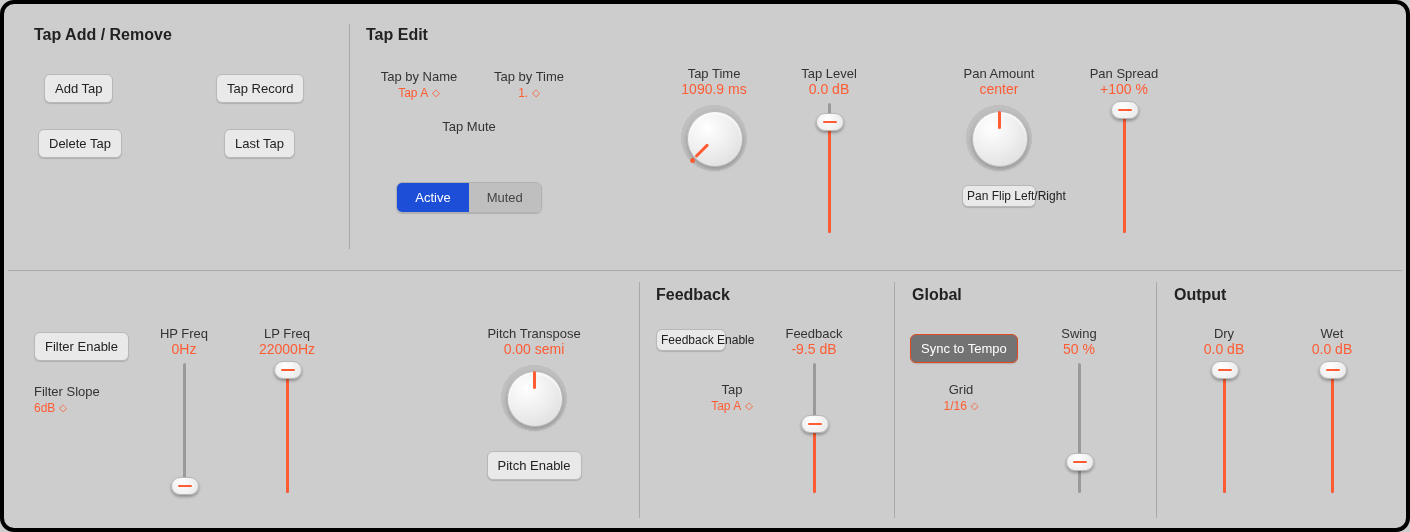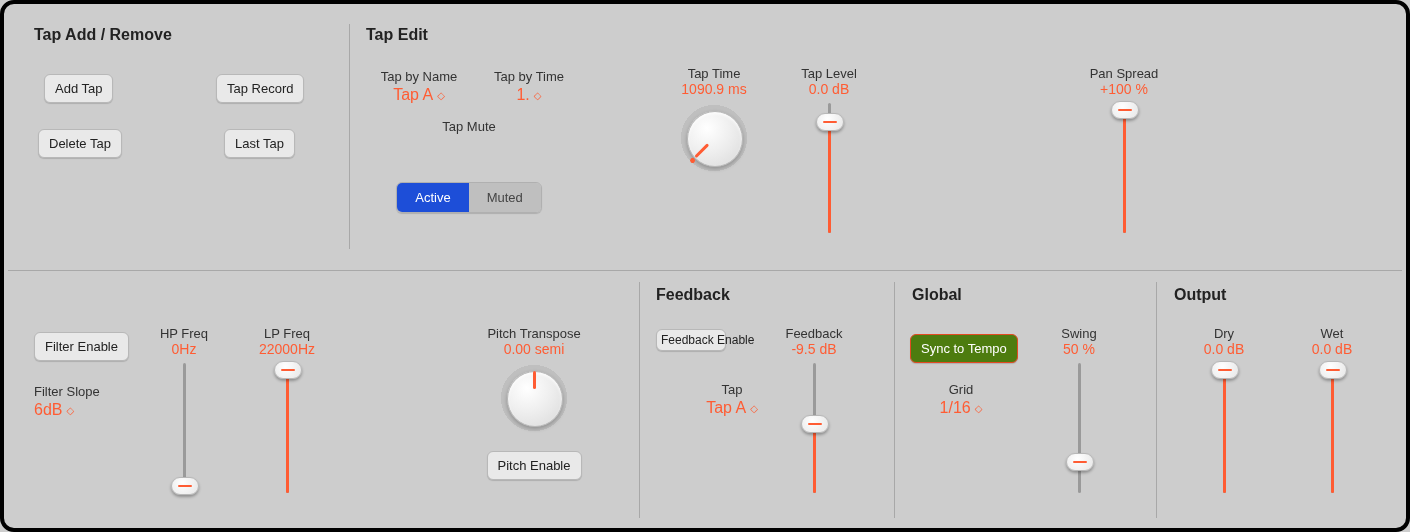--- a/index.html
+++ b/index.html
@@ -37,39 +37,39 @@
     color: #ff5c33;
     text-align: left;
     white-space: nowrap;
   }
   .param-value .doublearrow,
   .select .doublearrow {
     display:inline-block; margin-left:4px; font-size:10px; line-height:10px;
     color:#ff5c33; position:relative; top:-1px;
   }
   .select {
-    color:#ff5c33; font-size:16px; text-align:center; cursor:pointer;
+    color:#ff5c33; font-size:12px; text-align:center; cursor:pointer;
   }
 
   .button {
     display:inline-block;
     background: #e9e9e9;
     border: 1px solid #b8b8b8;
     border-radius: 6px;
     padding: 6px 10px;
     font-size: 13px;
     color: #222;
     text-align:center;
     cursor:pointer;
     box-shadow: 0 1px 1px rgba(0,0,0,.15);
     white-space: nowrap;
   }
   .button.small { padding:4px 8px; font-size:12px; line-height:14px; }
   .button.orange {
-    background:#4d7c0f; color:#fff; border-color:#e24a22;
+    background:#737373; color:#fff; border-color:#e24a22;
   }
 
   .segment {
     display:inline-flex; border-radius:6px; overflow:hidden;
     border:1px solid #b0b0b0;
     box-shadow: 0 1px 1px rgba(0,0,0,.15);
   }
   .segment .seg {
     padding:7px 18px; font-size:13px; background:#bfbfbf; color:#444; cursor:pointer;
   }
@@ -195,20 +195,30 @@
   <div class="abs col" style="left:790px; top:62px; width:70px;">
     <div class="param-label">Tap Level</div>
     <div class="param-value" style="margin-bottom:6px;">0.0 dB</div>
     <div class="vslider">
       <div class="track"></div>
       <div class="fill" style="top:18px;"></div>
       <div class="thumb" style="top:10px;"></div>
     </div>
   </div>
 
+  <div class="abs col" style="left:950px; top:62px; width:90px;">
+    <div class="param-label">Pan Amount</div>
+    <div class="param-value" style="margin-bottom:6px;">center</div>
+    <div class="knob-wrap">
+      <div class="knob-ring"></div>
+      <div class="knob-cap"></div>
+      <div class="knob-indicator" style="transform:rotate(0deg);"></div>
+    </div>
+    <div class="button small" style="margin-top:12px; width:64px; padding:3px 4px; line-height:14px;">Pan Flip Left/Right</div>
+  </div>
 
   <div class="abs col" style="left:1075px; top:62px; width:90px;">
     <div class="param-label">Pan Spread</div>
     <div class="param-value" style="margin-bottom:6px;">+100 %</div>
     <div class="vslider">
       <div class="track"></div>
       <div class="fill" style="top:8px;"></div>
       <div class="thumb" style="top:-2px;"></div>
     </div>
   </div>

